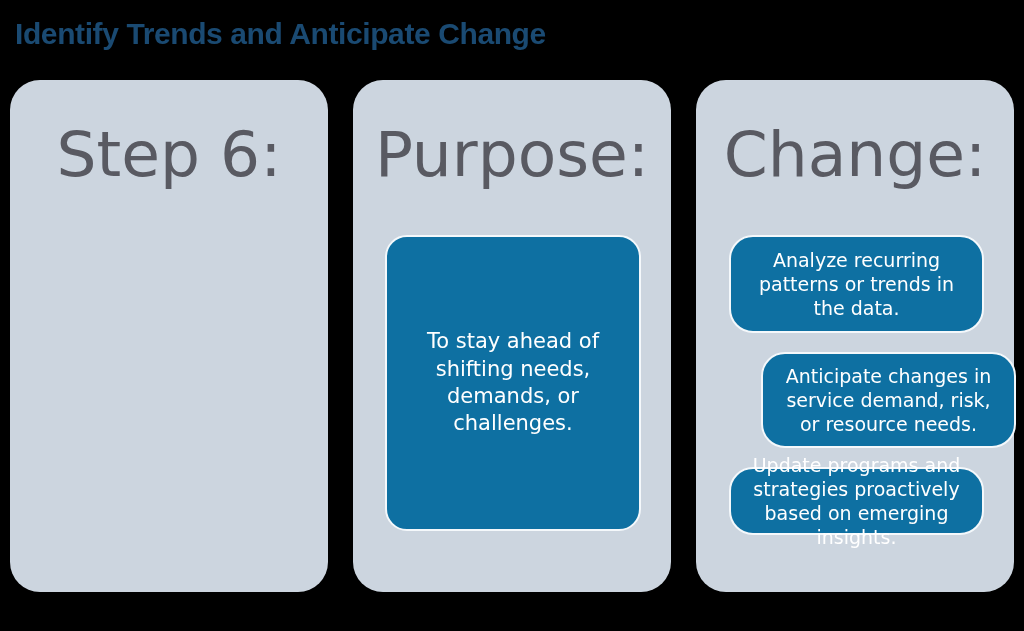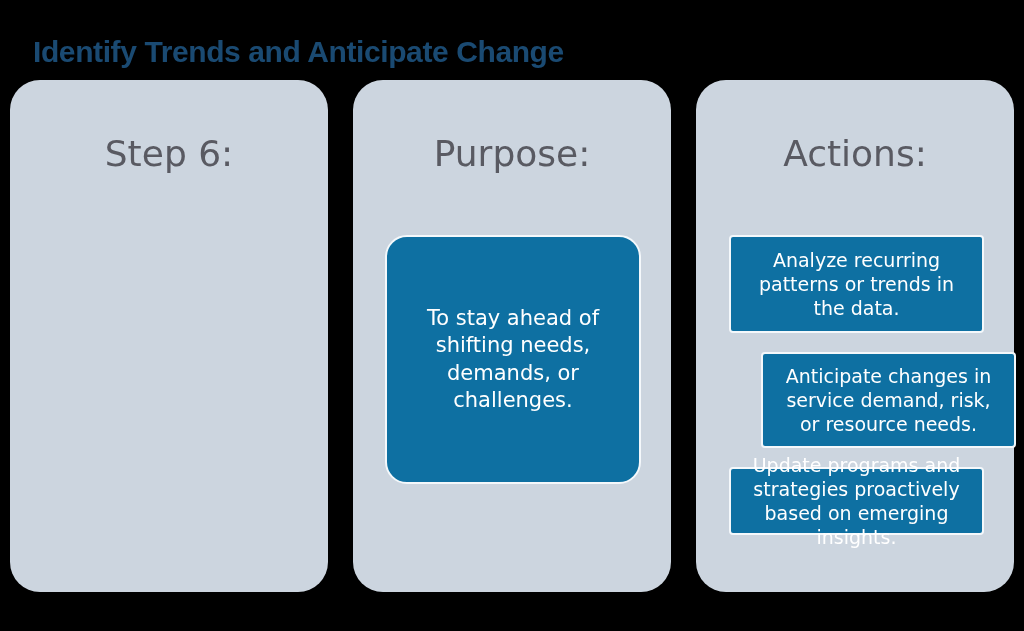--- a/index.html
+++ b/index.html
@@ -20,21 +20,21 @@
     font-family: "DejaVu Sans", sans-serif;
     position: relative;
     overflow: hidden;
   }
   .stage { position: absolute; inset: 0; }
 
   .title {
     position: absolute;
     left: 15px;
     top: 17px;
-    margin: 18px;
+    margin: 0;
     font-family: "Liberation Sans", sans-serif;
     font-size: 30px;
     font-weight: 700;
     letter-spacing: -0.4px;
     color: var(--title);
     white-space: nowrap;
   }
 
   .column {
     position: absolute;
@@ -43,25 +43,25 @@
     width: 318px;
     background: var(--panel);
     border-radius: 30px;
   }
   .col-step    { left: 10px;  }
   .col-purpose { left: 353px; padding-left: 7px; }
   .col-actions { left: 696px; }
 
   .heading {
     position: absolute;
-    top: 54px;
+    top: 40px;
     left: 0;
     right: 0;
     text-align: center;
-    font-size: 36px;
+    font-size: 63px;
     line-height: 1.1;
     color: var(--heading);
     white-space: nowrap;
   }
 
   .bluebox {
     position: absolute;
     left: 32px;
     width: 256px;
     background: var(--blue);
@@ -72,29 +72,29 @@
     padding: 6px 10px;
   }
   .boxtext {
     color: var(--box-text);
     text-align: center;
     white-space: pre-line;
   }
 
   .purpose-box {
     top: 155px;
-    height: 249px;
+    height: 296px;
     border-radius: 22px;
   }
   .purpose-box .boxtext {
     font-size: 21px;
     line-height: 1.3;
   }
 
-  .action-box { border-radius: 4px; left: 33px; width: 255px; }
+  .action-box { border-radius: 24px; left: 33px; width: 255px; }
   .action-box .boxtext {
     font-size: 19px;
     line-height: 1.27;
   }
   .action-box-1 { top: 155px; height: 98px; }
   .action-box-2 { top: 272px; height: 96px; margin-left: 32px; }
   .action-box-3 { top: 387px; height: 68px; }
 </style>
 </head>
 <body>
@@ -111,21 +111,21 @@
     <div class="heading">Purpose:</div>
     <div class="bluebox purpose-box">
       <span class="boxtext">To stay ahead of
 shifting needs,
 demands, or
 challenges.</span>
     </div>
   </section>
 
   <section class="column col-actions">
-    <div class="heading">Actions:</div>
+    <div class="heading">Change:</div>
     <div class="bluebox action-box action-box-1">
       <span class="boxtext">Analyze recurring
 patterns or trends in
 the data.</span>
     </div>
     <div class="bluebox action-box action-box-2">
       <span class="boxtext">Anticipate changes in
 service demand, risk,
 or resource needs.</span>
     </div>

